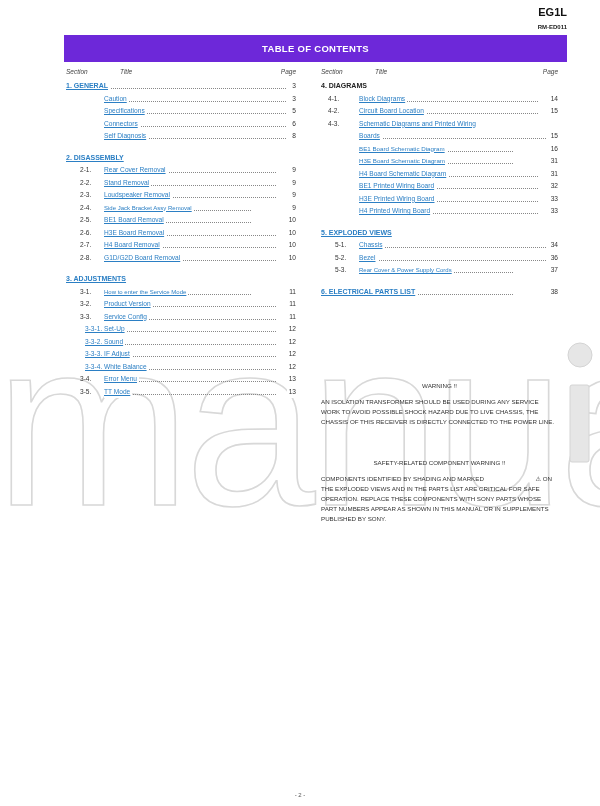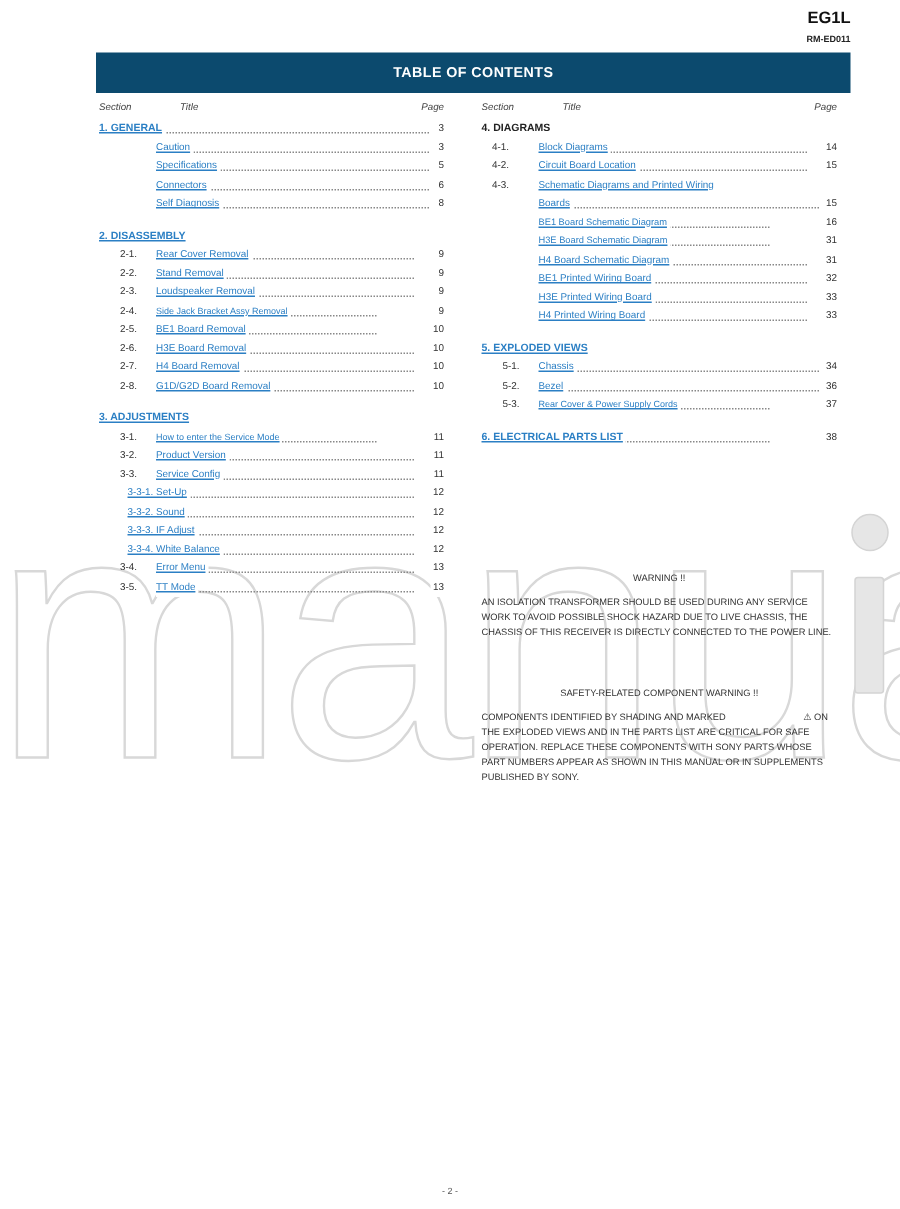--- a/index.html
+++ b/index.html
@@ -1,21 +1,21 @@
 <!DOCTYPE html>
 <html><head>
 <meta charset="utf-8">
 <style>
   html, body { margin: 0; padding: 0; background: #ffffff; }
   body { width: 600px; height: 806px; position: relative; overflow: hidden;
          font-family: "Liberation Sans", sans-serif; color: #222; }
   .watermark { position: absolute; left: 0; top: 0; width: 600px; height: 806px; pointer-events: none; z-index: 0; }
   .model { position: absolute; right: 33px; top: 6px; font-size: 11px; font-weight: bold; color: #111; }
   .rmcode { position: absolute; right: 33px; top: 24px; font-size: 6px; font-weight: bold; color: #222; }
-  .toc-bar { position: absolute; left: 64px; top: 35px; width: 503px; height: 27px; background: #0c4a6e;
+  .toc-bar { position: absolute; left: 64px; top: 35px; width: 503px; height: 27px; background: #6d28d9;
              color: #fff; font-size: 9.5px; font-weight: bold; text-align: center; line-height: 27px; letter-spacing: 0.3px; }
   .col { position: absolute; top: 66px; z-index: 1; }
   .col.left { left: 66px; width: 230px; }
   .col.right { left: 321px; width: 237px; }
   .colhead { position: relative; height: 14px; font-size: 6.5px; font-style: italic; color: #444; }
   .colhead .s { position: absolute; left: 0; top: 2px; }
   .colhead .t { position: absolute; left: 54px; top: 2px; }
   .colhead .p { position: absolute; right: 0; top: 2px; }
   .row { position: relative; height: 12.5px; font-size: 6.6px; line-height: 12.5px; white-space: nowrap; }
   .num { position: absolute; color: #333; }

